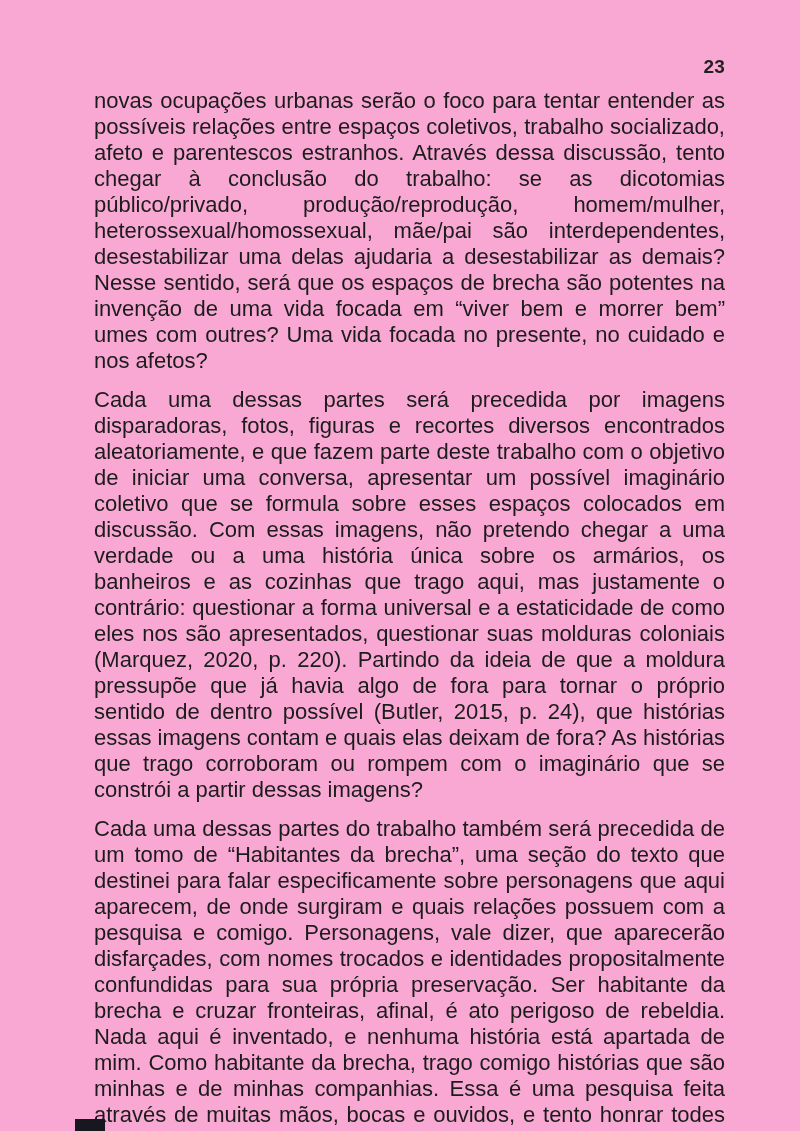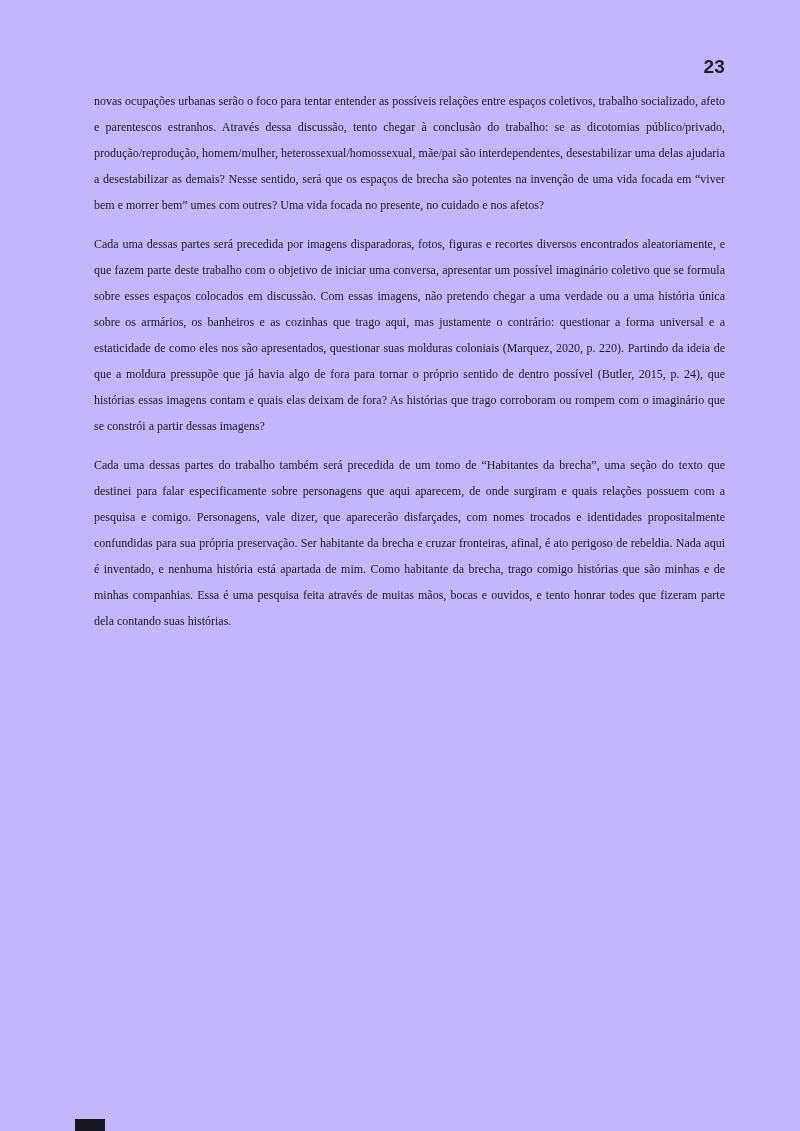--- a/index.html
+++ b/index.html
@@ -4,21 +4,21 @@
 <style>
   html, body {
     margin: 0;
     padding: 0;
     background: #ffffff;
   }
   #page {
     position: relative;
     width: 800px;
     height: 1131px;
-    background: #c4b5fd;
+    background: #f9a8d4;
     overflow: hidden;
     font-family: "Liberation Serif", serif;
   }
   #page-number {
     position: absolute;
     top: 56px;
     left: 94px;
     width: 631px;
     text-align: right;
     font-family: "Liberation Sans", sans-serif;
@@ -29,22 +29,22 @@
   }
   #text-block {
     position: absolute;
     top: 88px;
     left: 94px;
     width: 631px;
     color: #1c1c1c;
   }
   #text-block p {
     margin: 0 0 13px 0;
-    font-family: Liberation Serif, serif;
-    font-size: 12px;
+    font-family: Liberation Sans, sans-serif;
+    font-size: 22px;
     line-height: 26px;
     text-align: justify;
     text-justify: inter-word;
   }
   #footer-mark {
     position: absolute;
     left: 75px;
     bottom: 0;
     width: 30px;
     height: 12px;

